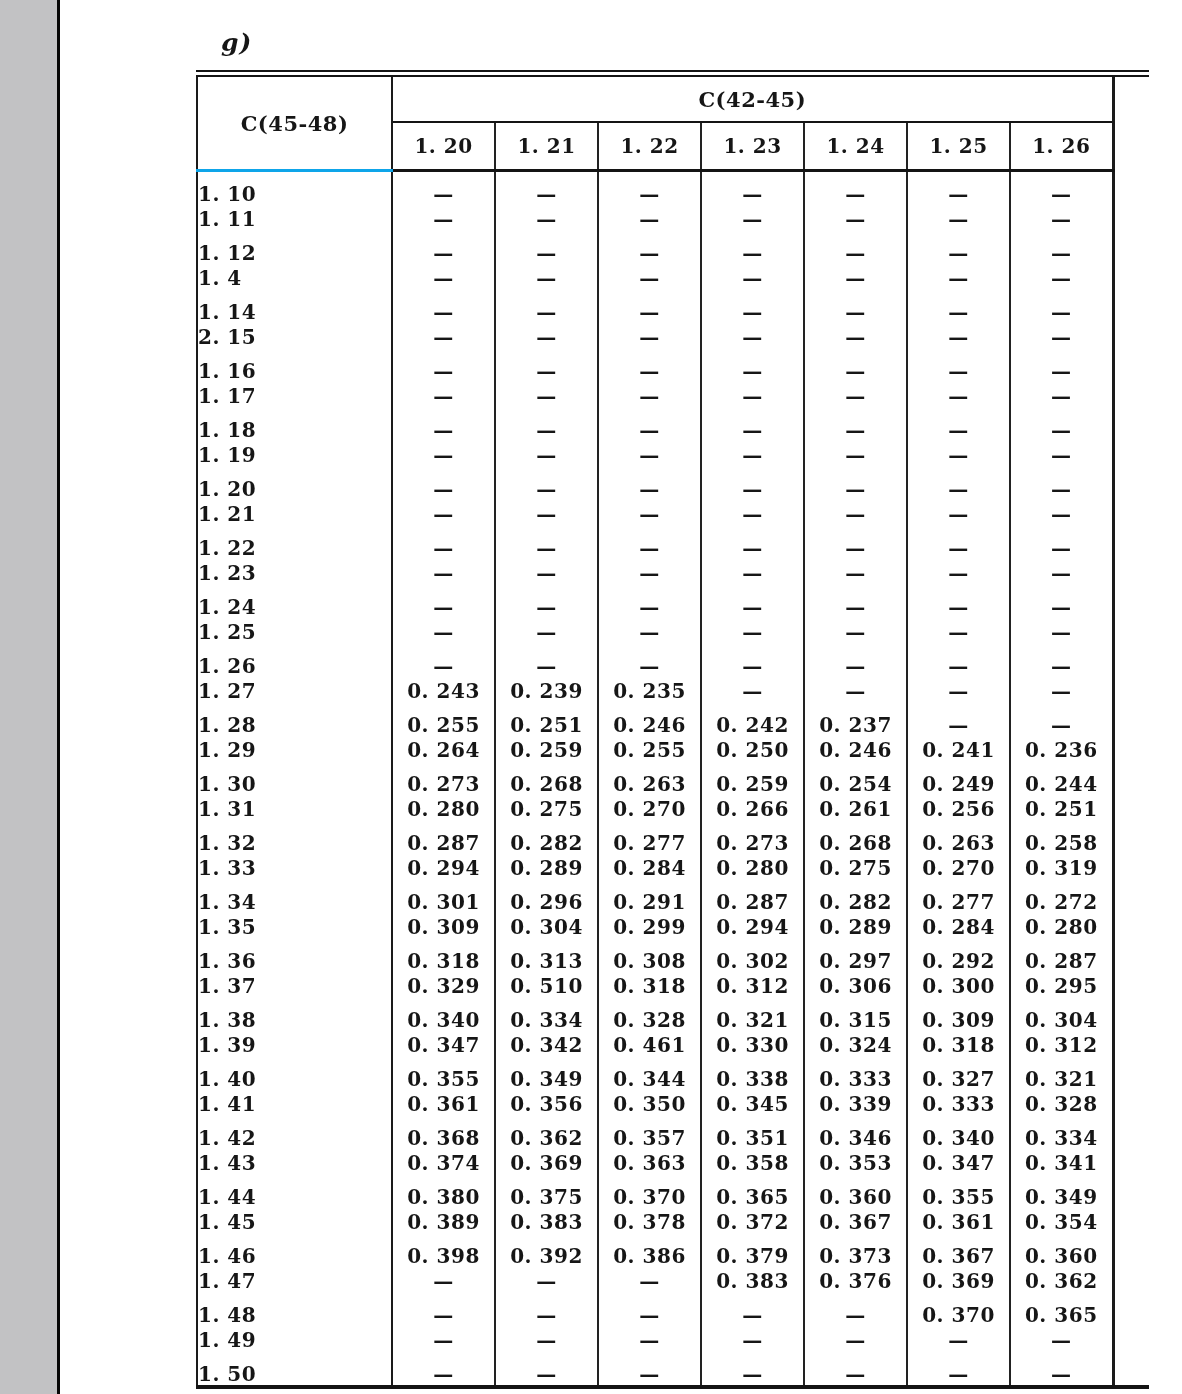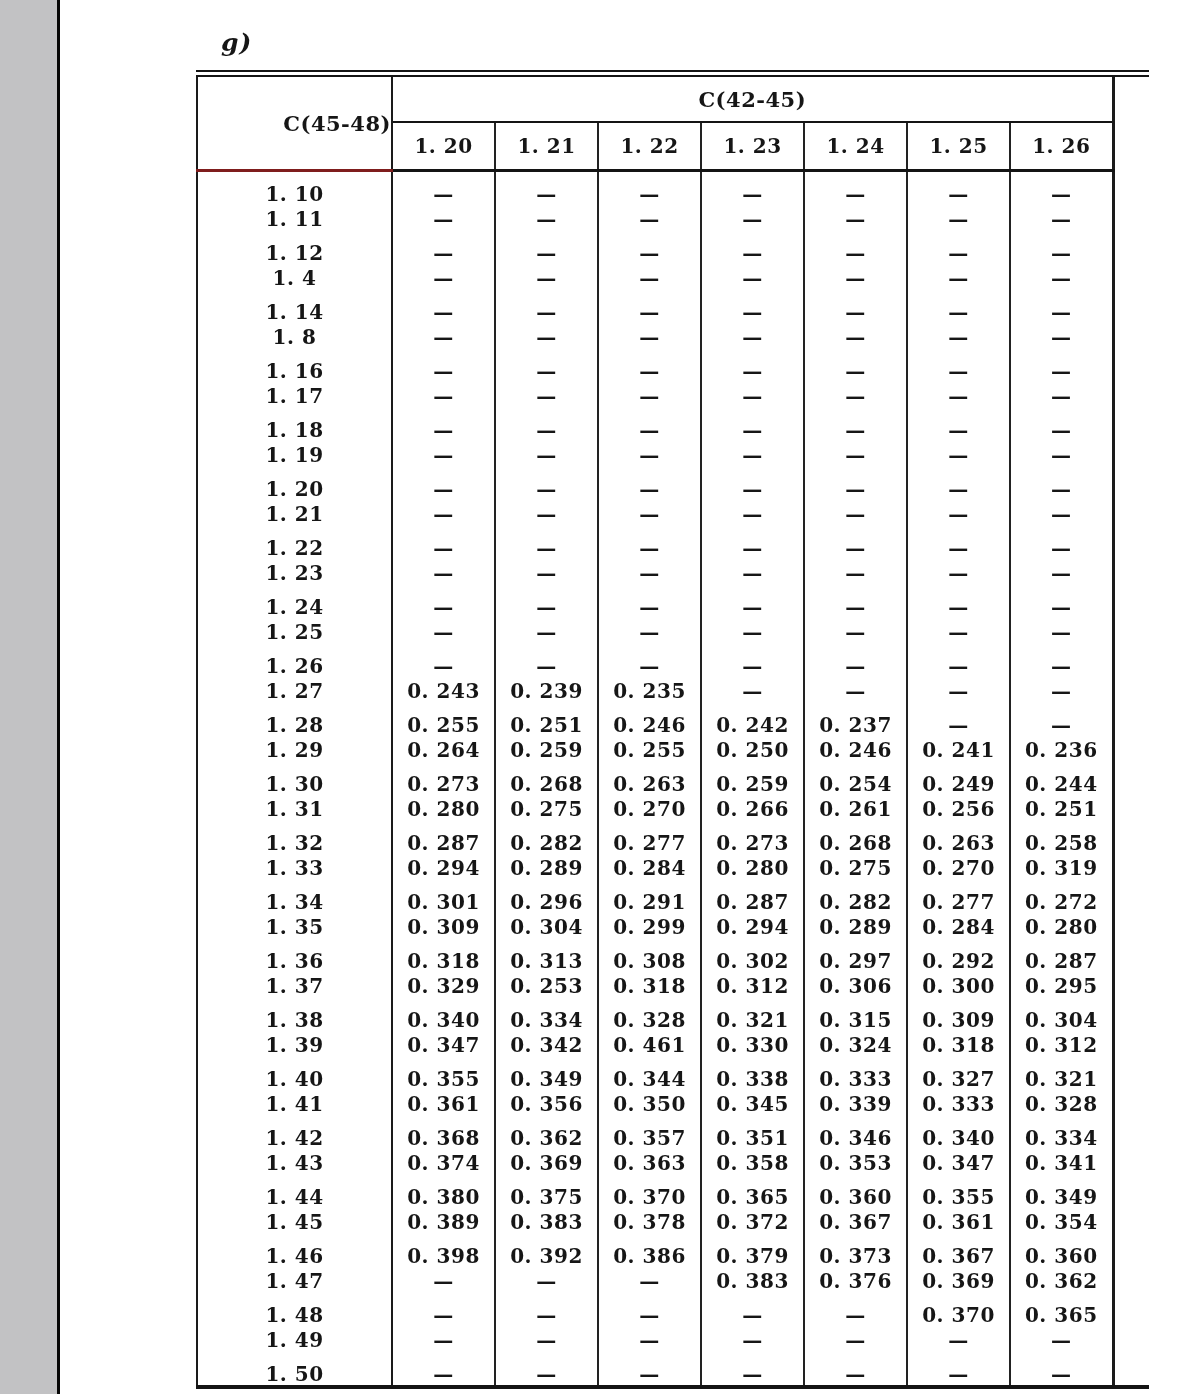--- a/index.html
+++ b/index.html
@@ -50,43 +50,43 @@
     font-weight:bold;
     letter-spacing:0.5px;
   }
   col.c-rowhead { width:195px; }
   col.c-data    { width:103px; }
 
   th, td { padding:0; vertical-align:middle; }
 
   th.corner {
     border-right:2px solid #1a1a1a;
-    border-bottom:3px solid #7f1d1d;
-    text-align:right;
+    border-bottom:3px solid #0ea5e9;
+    text-align:center;
     font-size:21px;
     font-weight:bold;
   }
   th.span-head {
     height:44px;
     border-bottom:2px solid #141414;
     font-size:21px;
     font-weight:bold;
   }
   th.colh {
     height:46px;
     border-left:2px solid #222;
     border-bottom:3px solid #141414;
     text-align:center;
     font-size:20px;
     font-weight:bold;
   }
   tbody th.rowh {
     height:25px;
     border-right:2px solid #1a1a1a;
-    text-align:center;
+    text-align:left;
     font-weight:bold;
   }
   tbody td.cell {
     height:25px;
     border-left:2px solid #222;
     text-align:center;
     font-weight:bold;
   }
   tbody tr.gap th, tbody tr.gap td { padding-top:9px; }
 </style>
@@ -171,21 +171,21 @@
           <th class="rowh">1. 14</th>
           <td class="cell">—</td>
           <td class="cell">—</td>
           <td class="cell">—</td>
           <td class="cell">—</td>
           <td class="cell">—</td>
           <td class="cell">—</td>
           <td class="cell">—</td>
         </tr>
         <tr>
-          <th class="rowh">1. 8</th>
+          <th class="rowh">2. 15</th>
           <td class="cell">—</td>
           <td class="cell">—</td>
           <td class="cell">—</td>
           <td class="cell">—</td>
           <td class="cell">—</td>
           <td class="cell">—</td>
           <td class="cell">—</td>
         </tr>
         <tr class="gap">
           <th class="rowh">1. 16</th>
@@ -393,21 +393,21 @@
           <td class="cell">0. 313</td>
           <td class="cell">0. 308</td>
           <td class="cell">0. 302</td>
           <td class="cell">0. 297</td>
           <td class="cell">0. 292</td>
           <td class="cell">0. 287</td>
         </tr>
         <tr>
           <th class="rowh">1. 37</th>
           <td class="cell">0. 329</td>
-          <td class="cell">0. 253</td>
+          <td class="cell">0. 510</td>
           <td class="cell">0. 318</td>
           <td class="cell">0. 312</td>
           <td class="cell">0. 306</td>
           <td class="cell">0. 300</td>
           <td class="cell">0. 295</td>
         </tr>
         <tr class="gap">
           <th class="rowh">1. 38</th>
           <td class="cell">0. 340</td>
           <td class="cell">0. 334</td>

